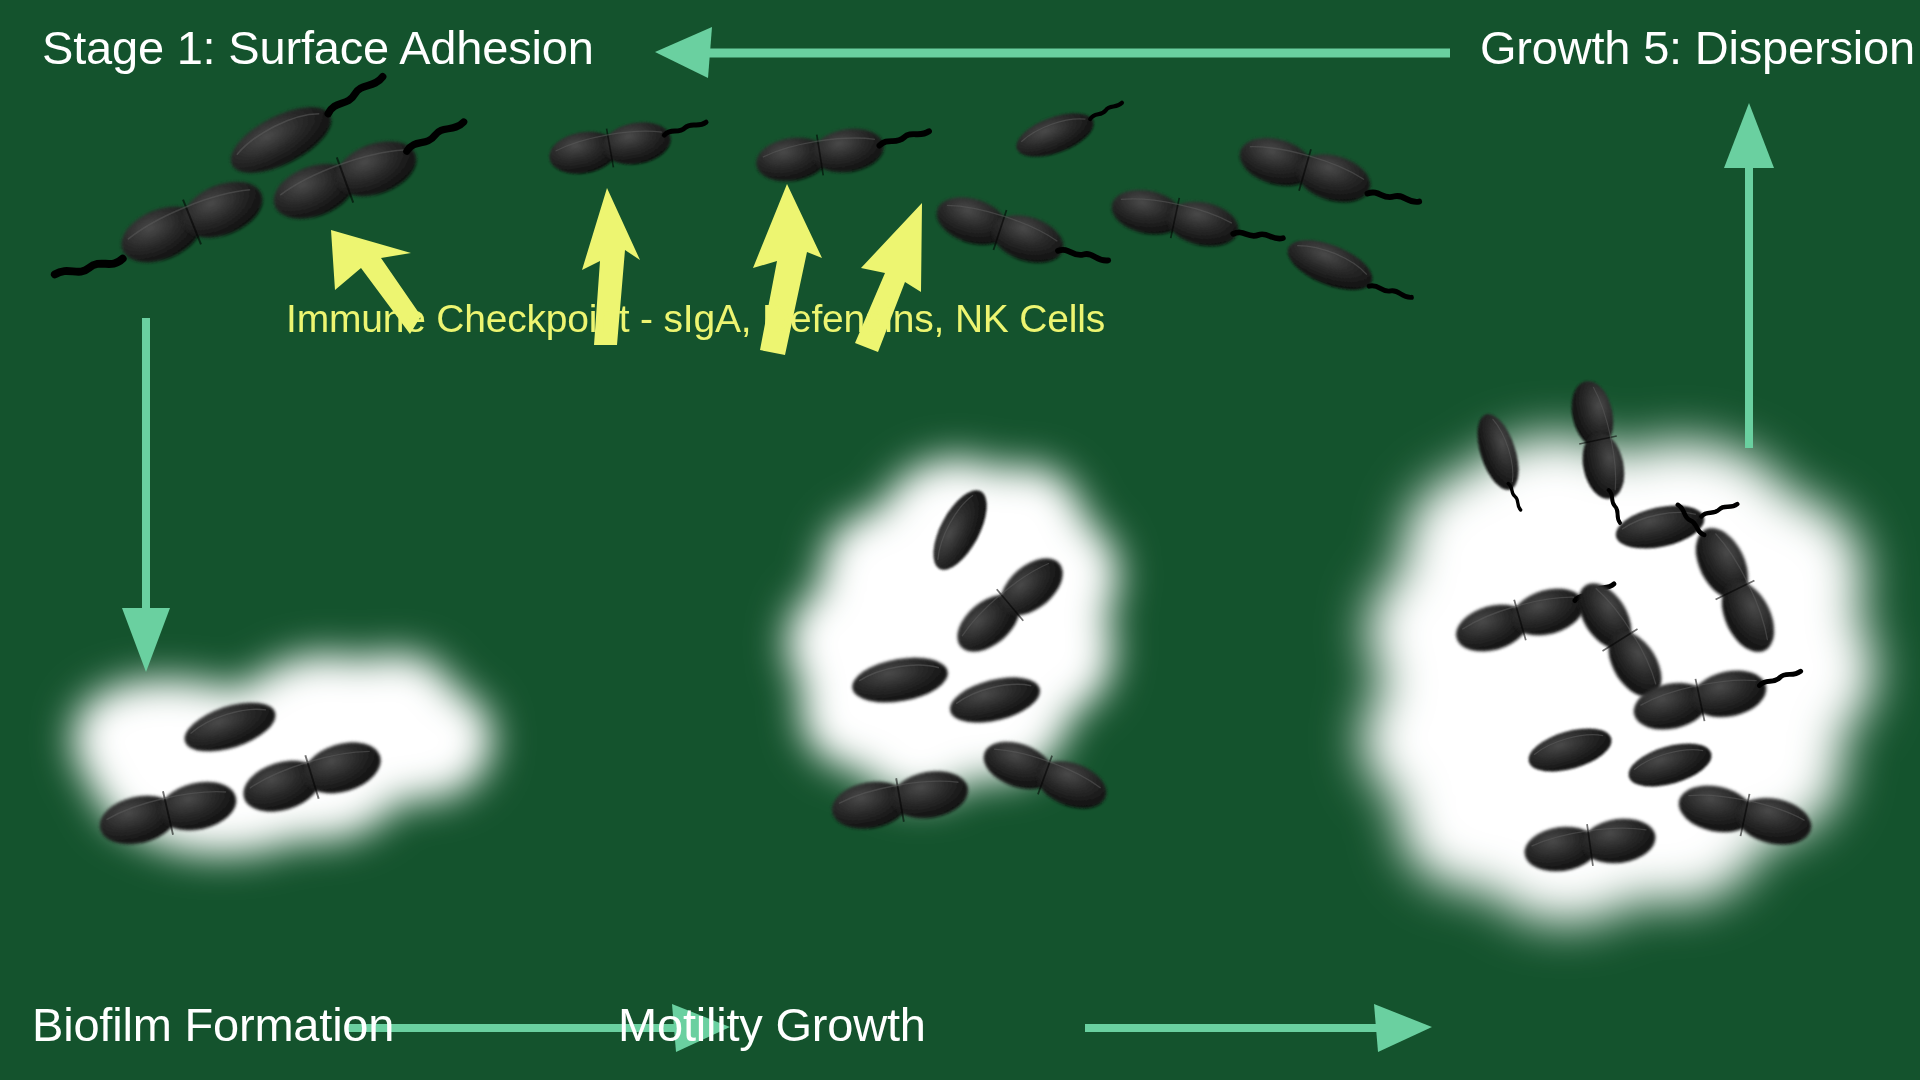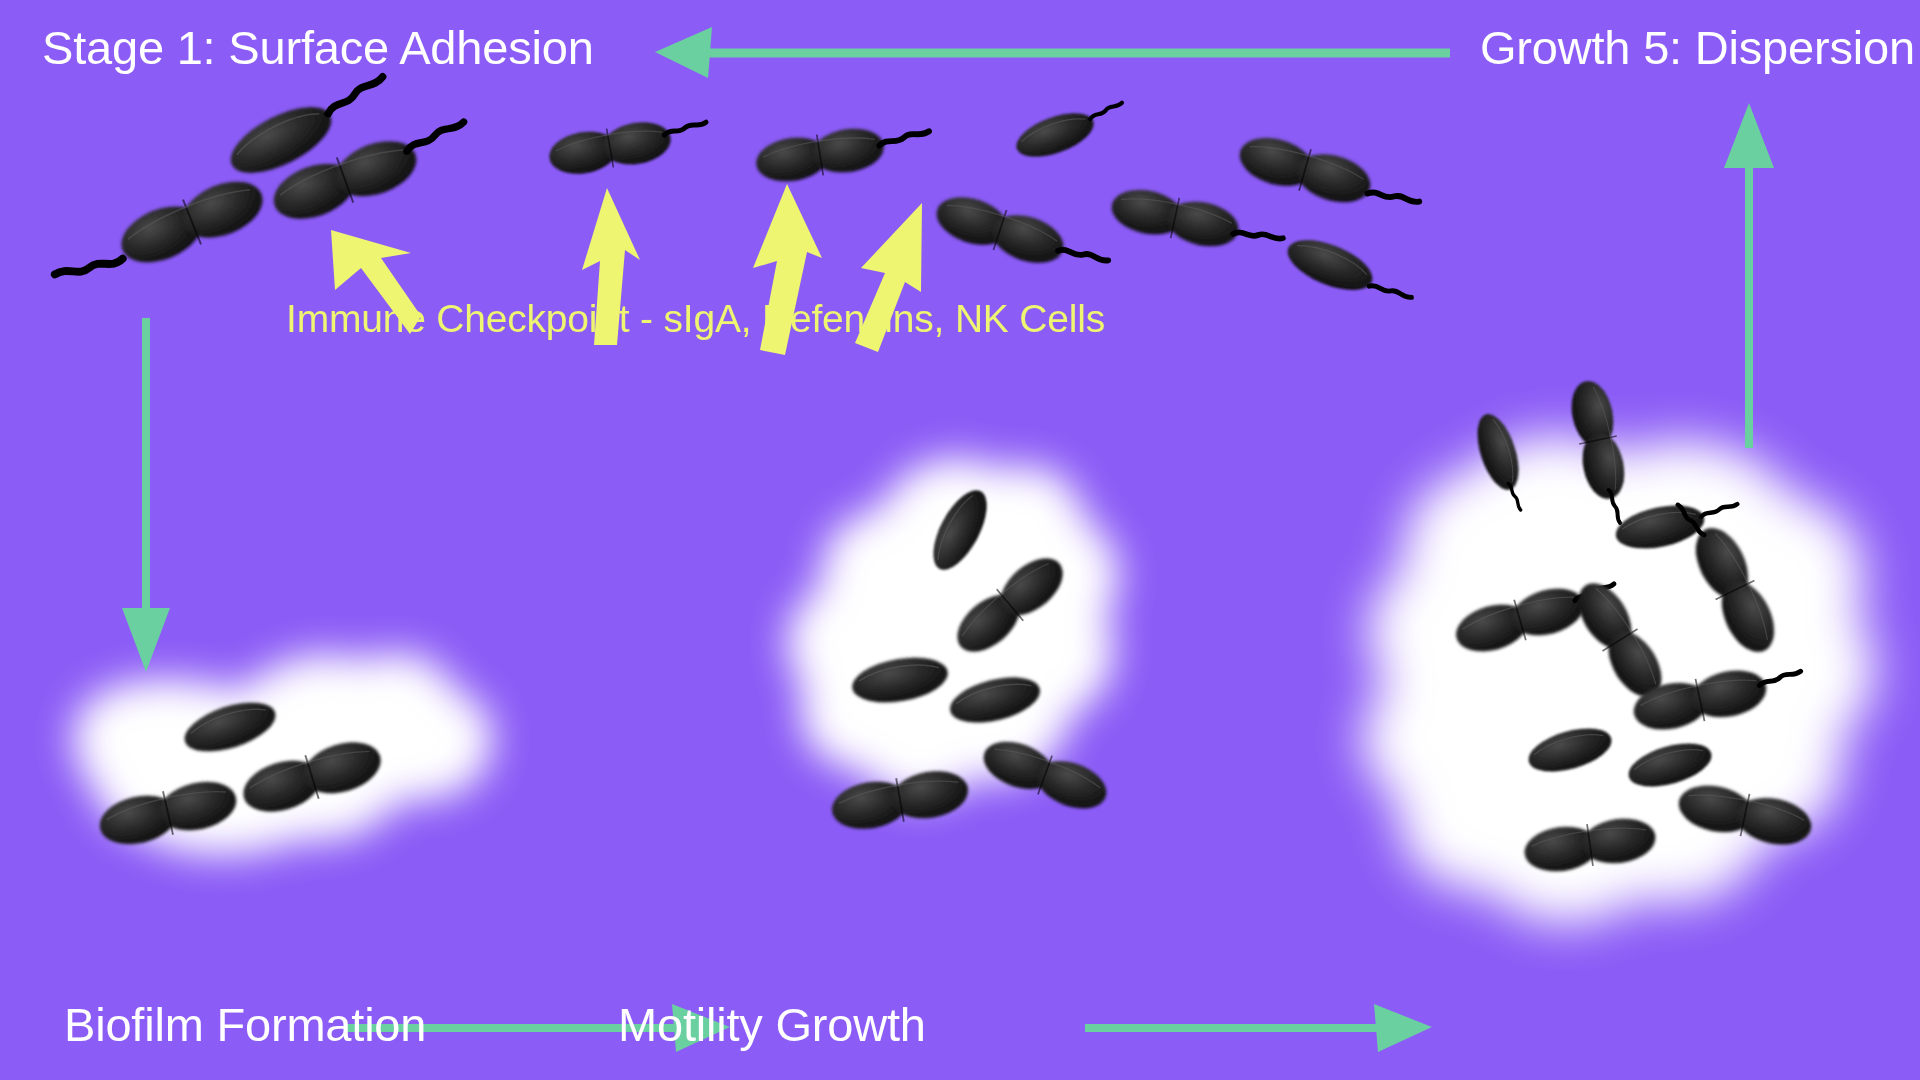--- a/index.html
+++ b/index.html
@@ -5,21 +5,21 @@
 <style>
   html, body {
     margin: 0;
     padding: 0;
     background: #6f6730;
   }
   #stage {
     position: relative;
     width: 1920px;
     height: 1080px;
-    background: #8b5cf6;
+    background: #14532d;
     overflow: hidden;
     font-family: "Liberation Sans", sans-serif;
     -webkit-font-smoothing: antialiased;
   }
   .label {
     position: absolute;
     color: #ffffff;
     font-size: 47px;
     line-height: 1.18;
     white-space: pre;
@@ -327,18 +327,18 @@
     </g>
   </svg>
 
   <div class="label" style="left:42px; top:20px;">Stage 1: Surface Adhesion</div>
 
 
   <div class="label" style="left:1480px; top:20px;">Growth 5: Dispersion</div>
 
   <div class="label yellow" style="left:286px; top:296px;">Immune Checkpoint - sIgA, Defensins, NK Cells</div>
 
-  <div class="label" style="left:32px; top:997px;margin-left:32px;">Biofilm Formation</div>
+  <div class="label" style="left:32px; top:997px;">Biofilm Formation</div>
 
   <div class="label" style="left:618px; top:997px;">Motility Growth</div>
 
 
 </div>
 
 </body></html>

